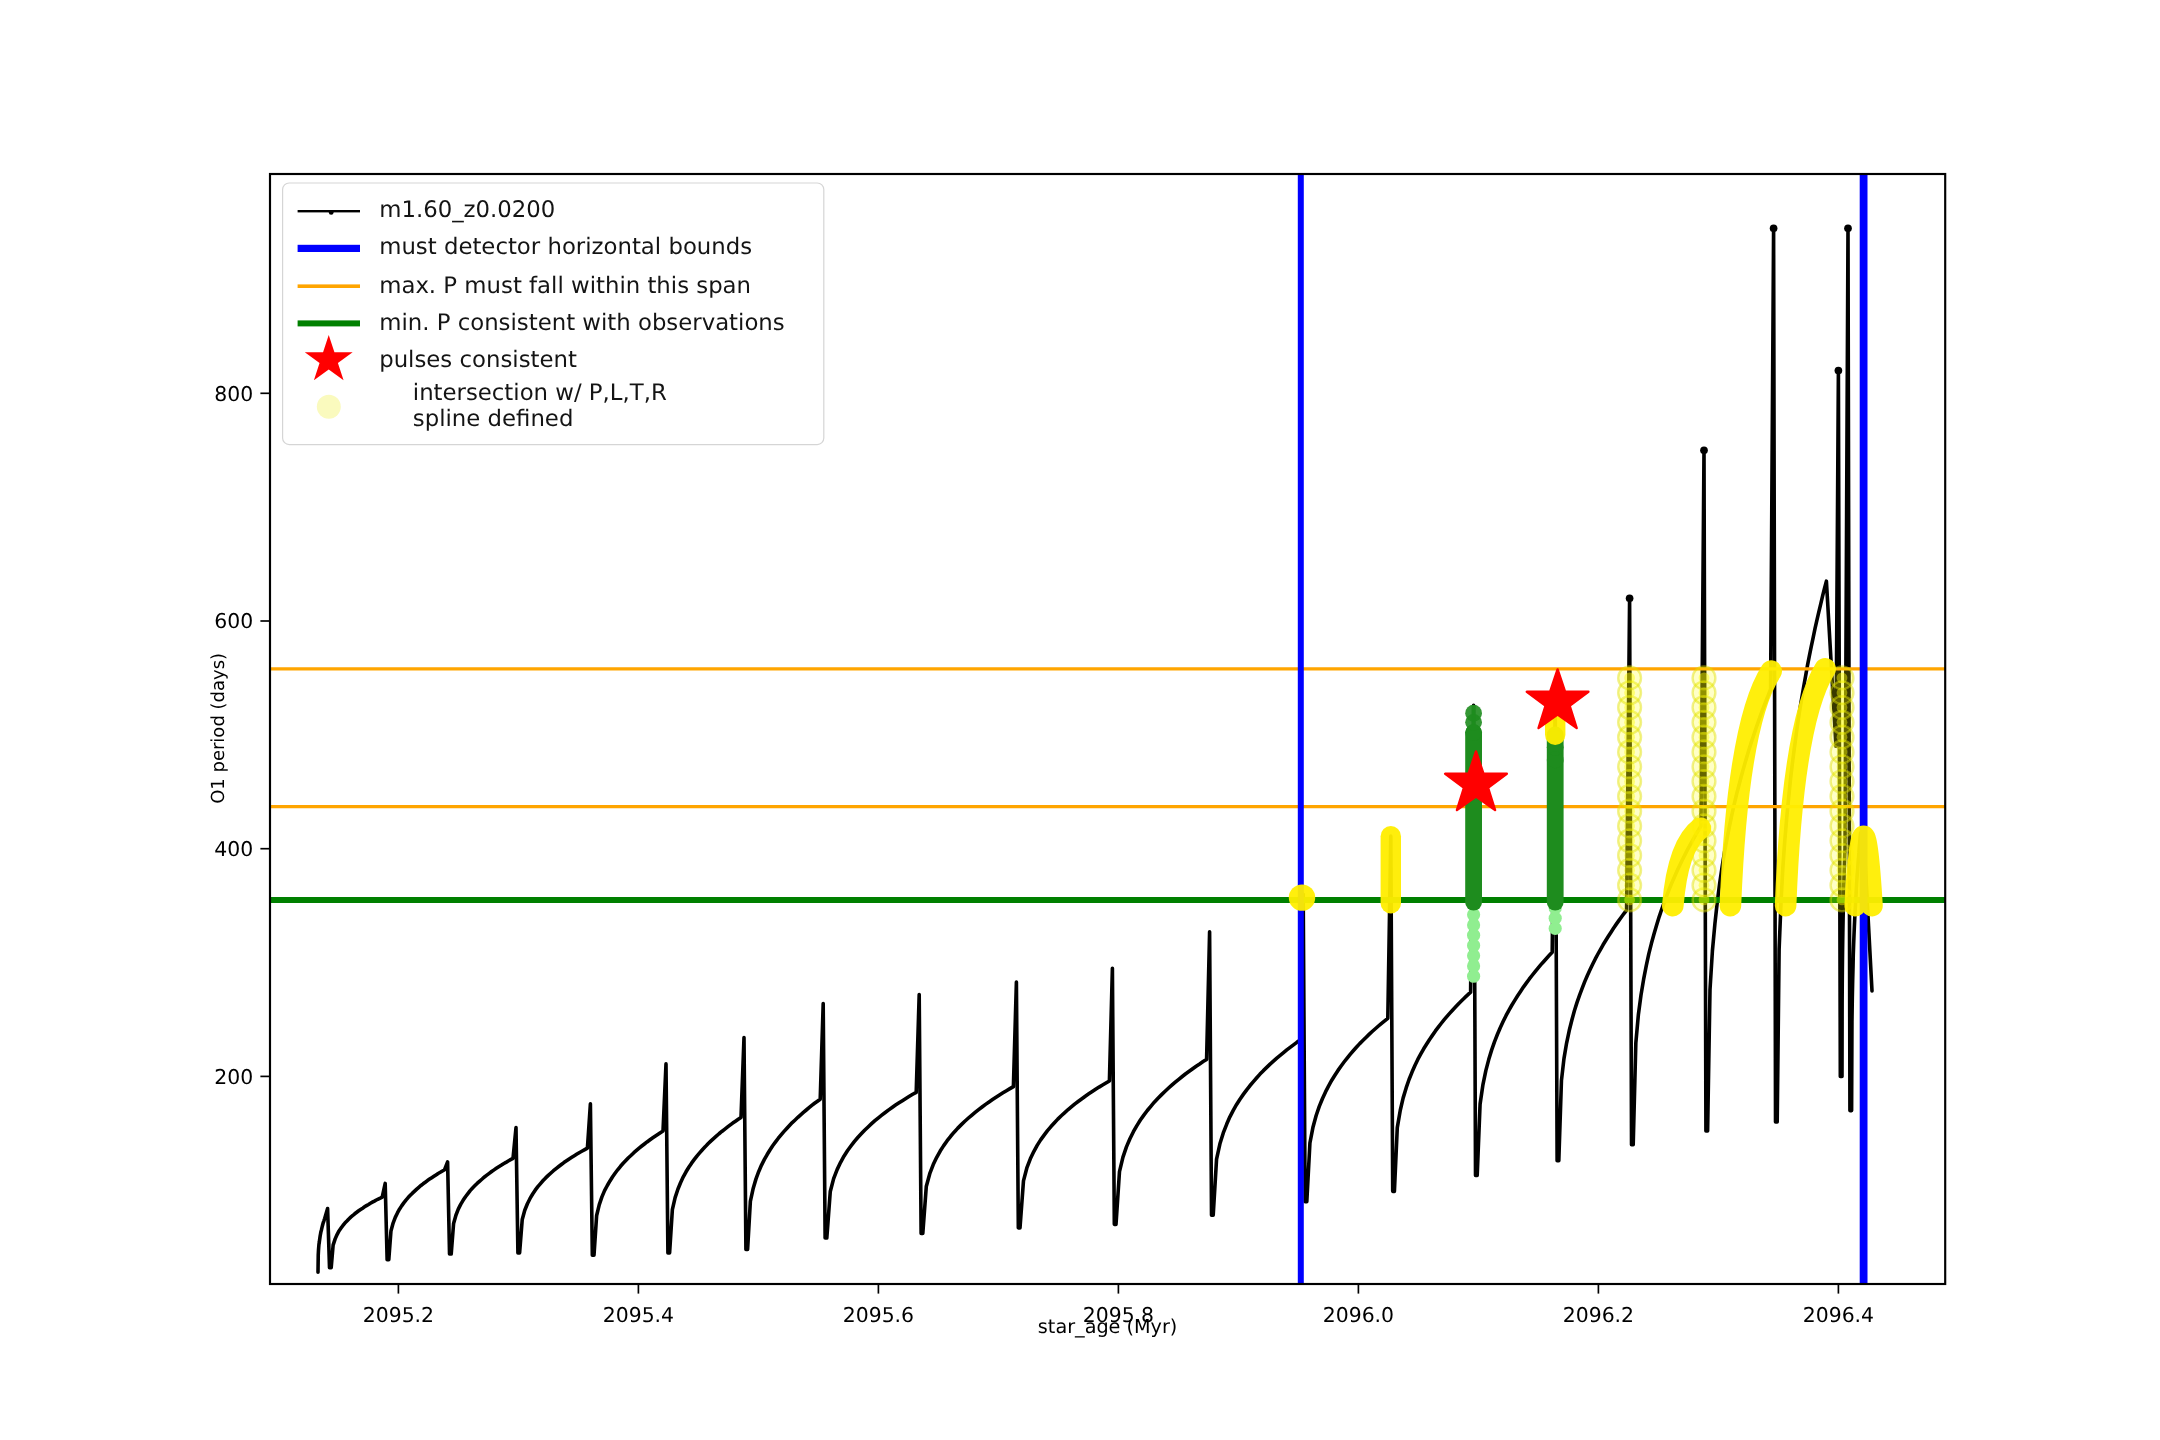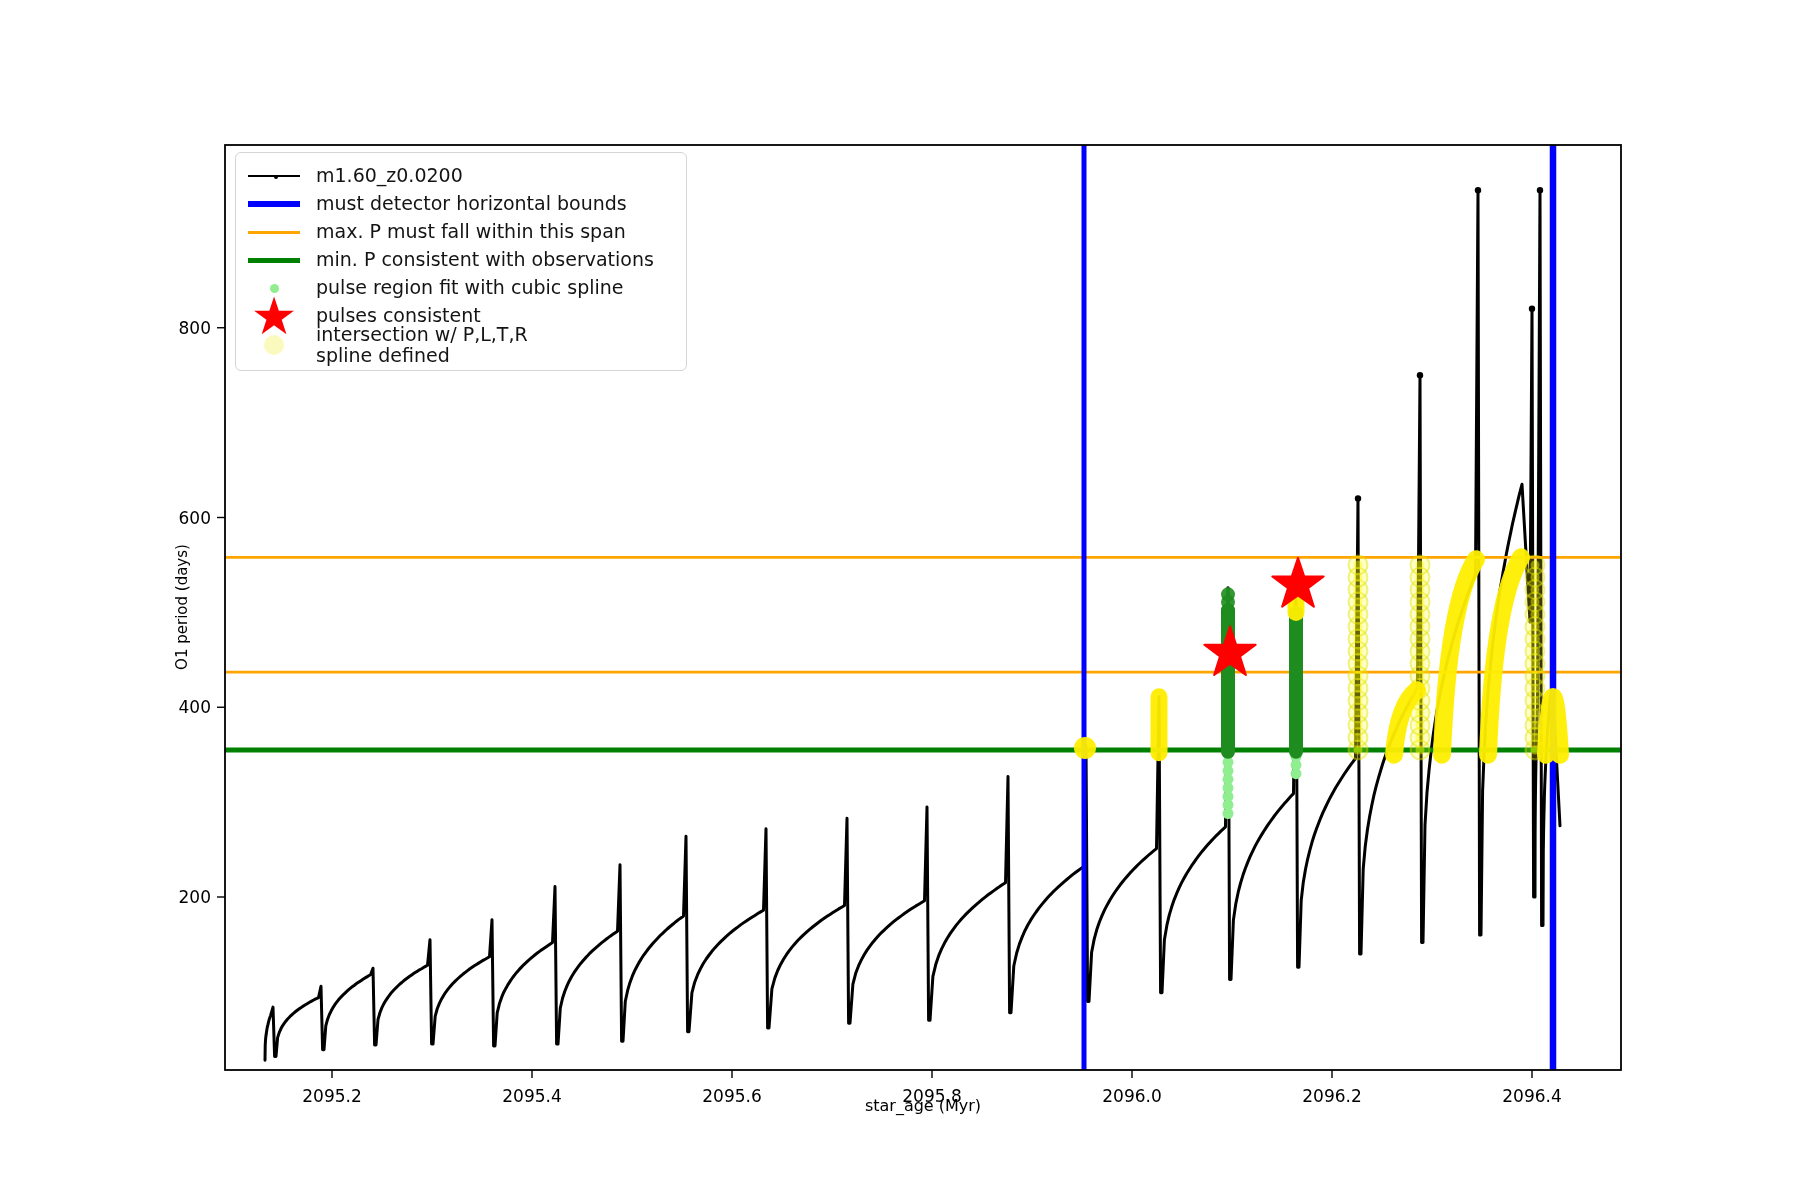--- a/index.html
+++ b/index.html
@@ -16,21 +16,21 @@
   .lhandle{width:52px;flex:0 0 52px;margin-right:16px;display:flex;align-items:center;justify-content:center;position:relative;}
   .ltext{font-size:19px;color:#141414;line-height:1.12;}
   .h-line{width:52px;height:0;border-top:2px solid #000;position:relative;}
   .h-line .middot{position:absolute;left:50%;top:-2.5px;width:4px;height:4px;border-radius:50%;background:#000;}
   .h-thick-blue{width:52px;height:6px;background:#0000ff;}
   .h-thick-green{width:52px;height:5px;background:#008000;}
   .h-orange{width:52px;height:3px;background:#ffa500;}
   .h-dot-lightgreen{width:9px;height:9px;border-radius:50%;background:#90ee90;}
   .h-star{color:#ff0000;font-size:52px;line-height:28px;font-family:"DejaVu Sans",sans-serif;}
   .h-dot-paleyellow{width:20px;height:20px;border-radius:50%;background:#fafabe;}
-  .two-line span{display:block;}
+  .two-line span{display:block;margin-left:28px;}
 </style>
 </head>
 <body>
 
 <div class="figure">
   <svg id="plot" width="1800" height="1200">
       <g>
         <rect x="225" y="145" width="1396" height="925" fill="#ffffff" stroke="none"></rect>
         <line x1="332" y1="1070" x2="332" y2="1078" stroke="#000" stroke-width="1.4"></line>
         <text x="332" y="1102" text-anchor="middle" font-size="17" fill="#000" font-family="DejaVu Sans, Liberation Sans, sans-serif">2095.2</text>
@@ -230,26 +230,20 @@
         </span>
       <span class="ltext">max. P must fall within this span</span>
     </div>
     <div class="lrow">
       <span class="lhandle">
           <span class="h-thick-green"></span>
         </span>
       <span class="ltext">min. P consistent with observations</span>
     </div>
     <div class="lrow">
-      <span class="lhandle">
-          <span class="h-dot-lightgreen"></span>
-        </span>
-      <span class="ltext">pulse region fit with cubic spline</span>
-    </div>
-    <div class="lrow">
       <span class="lhandle h-star">★</span>
       <span class="ltext">pulses consistent</span>
     </div>
     <div class="lrow">
       <span class="lhandle">
           <span class="h-dot-paleyellow"></span>
         </span>
       <span class="ltext two-line">
         <span>intersection w/ P,L,T,R</span>
         <span>spline defined</span>

